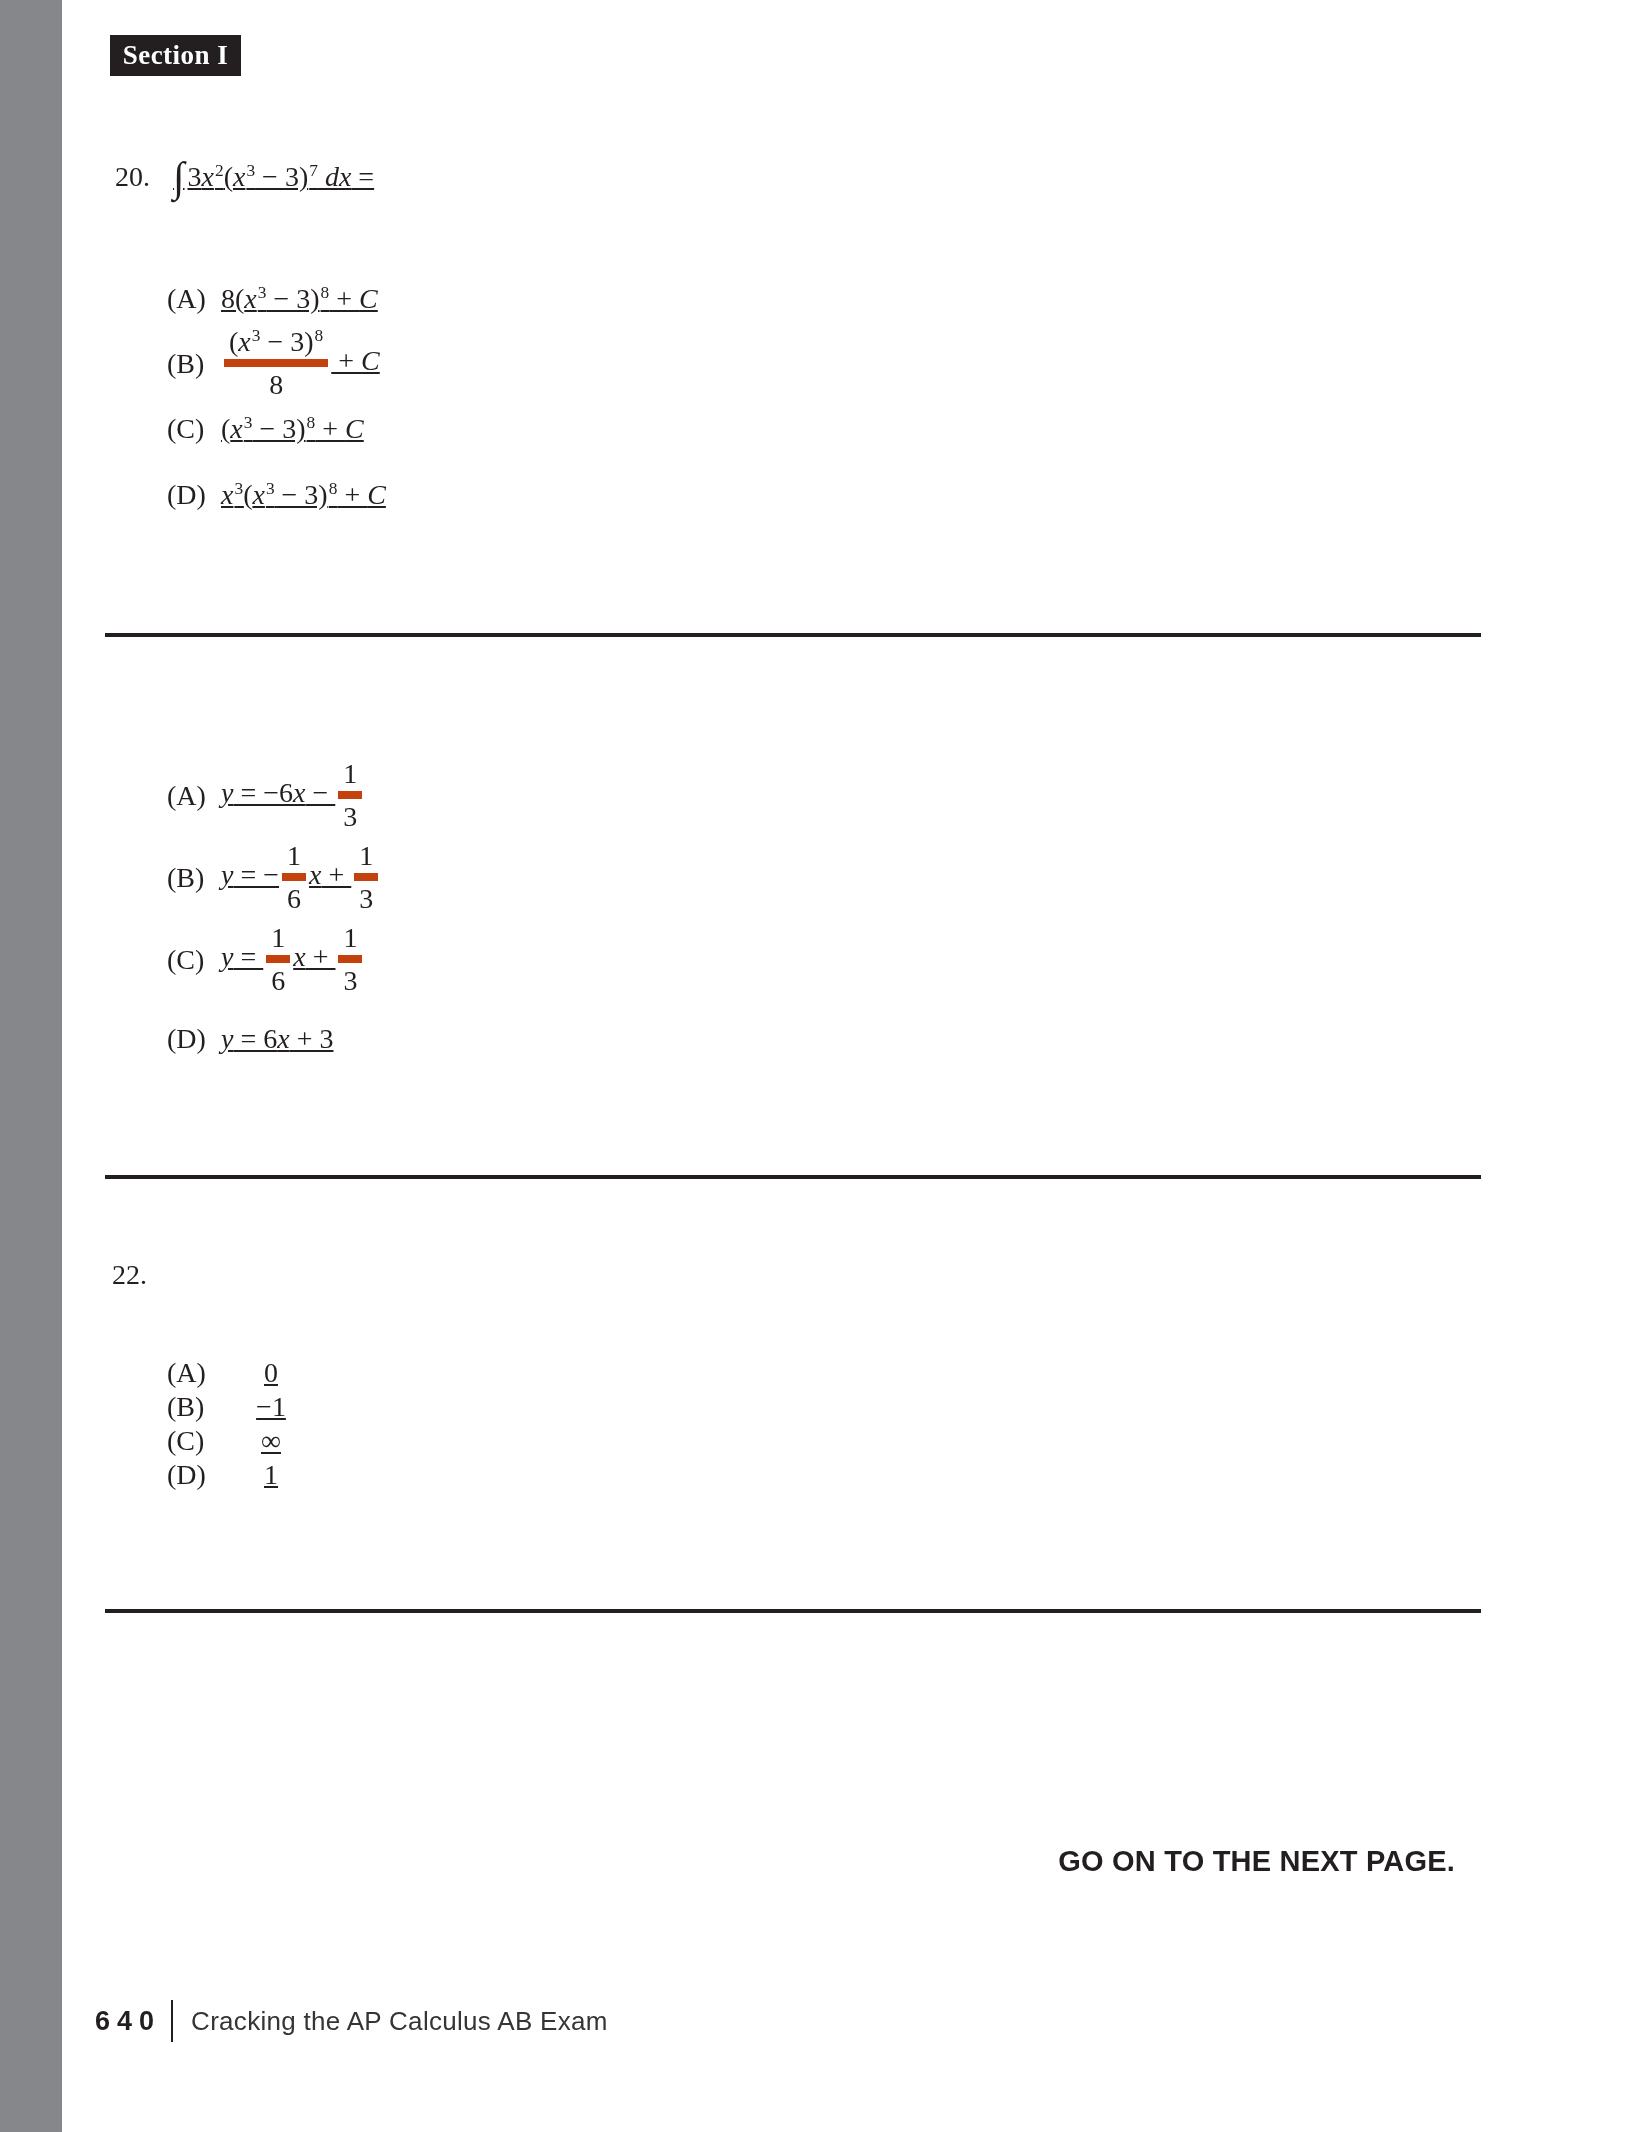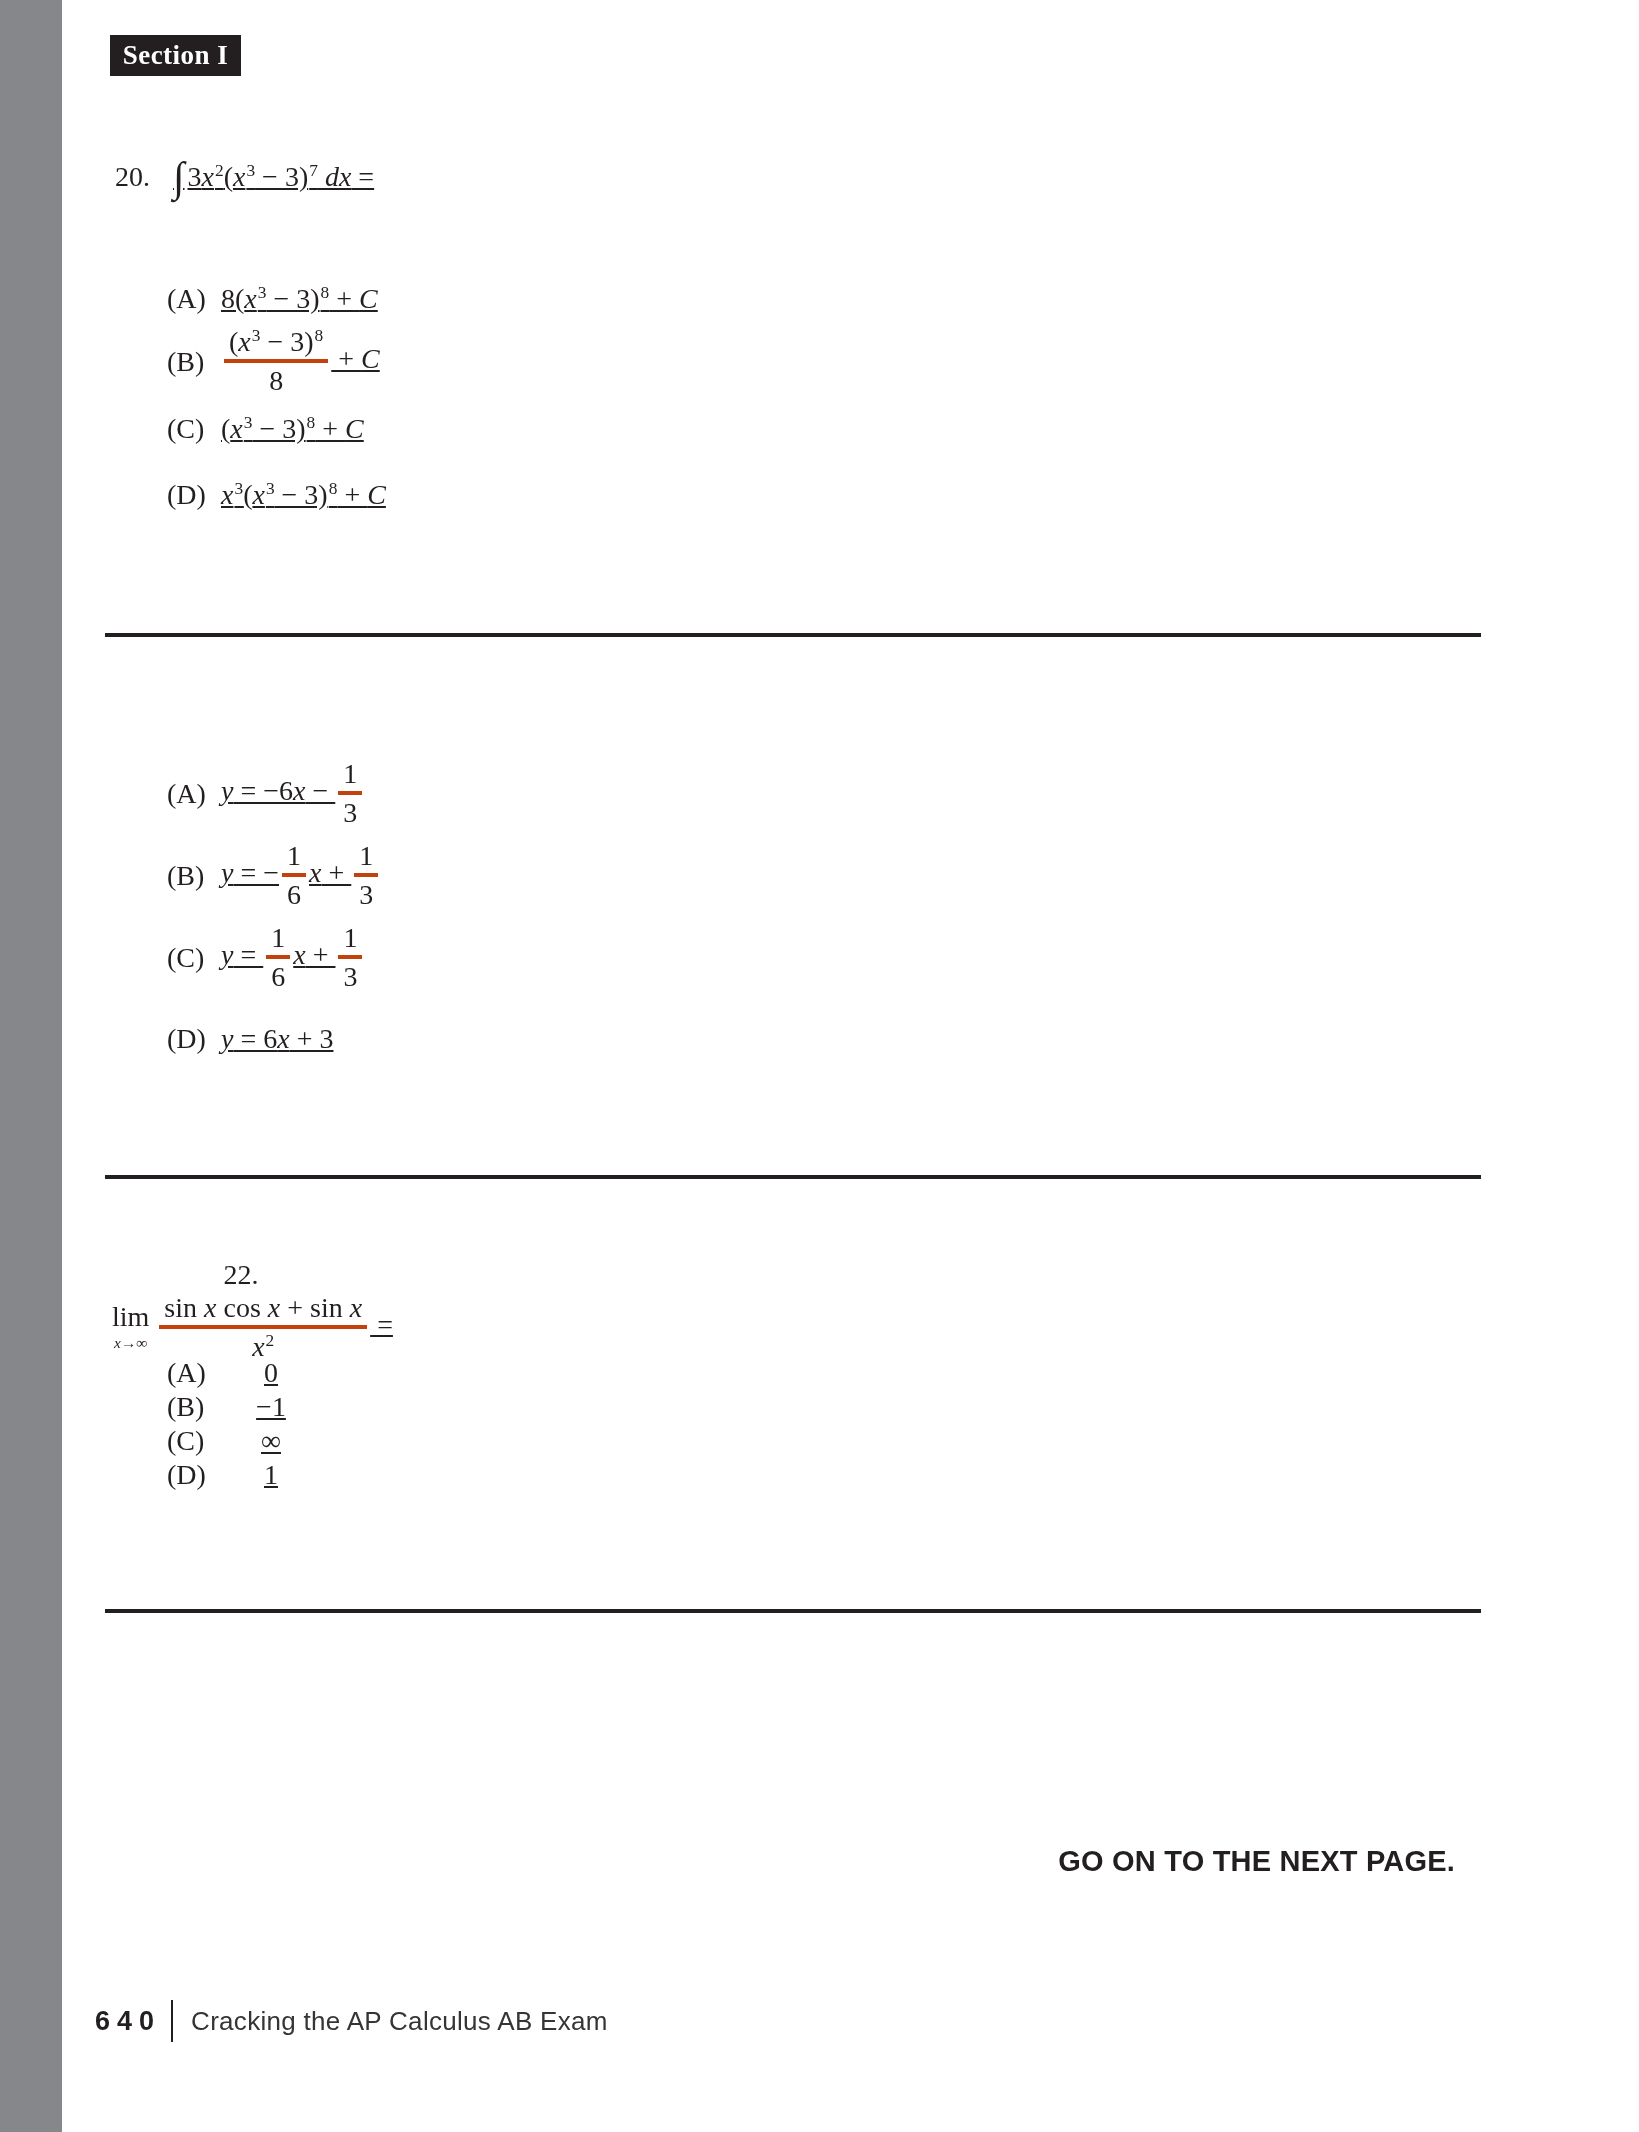--- a/index.html
+++ b/index.html
@@ -49,21 +49,21 @@
   }
   .opt-label { width: 46px; flex: none; }
   .math { display: inline-block; text-decoration: underline; }
   .m-i { font-style: italic; }
   .m-sup { font-size: 0.62em; position: relative; top: -0.6em; line-height: 0; margin-left: 1px; }
   .m-int { font-size: 1.5em; line-height: 0; vertical-align: -0.13em; margin-right: 3px; }
   .frac {
     display: inline-flex; flex-direction: column; align-items: center;
     vertical-align: middle; margin: 0 3px; line-height: 1.12; text-align: center;
   }
-  .frac .num { border-bottom: 4px solid #c2410c; padding: 0 5px 2px; }
+  .frac .num { border-bottom: 8px solid #c2410c; padding: 0 5px 2px; }
   .frac .den { padding-top: 2px; }
   .lim {
     display: inline-flex; flex-direction: column; align-items: center;
     vertical-align: middle; margin-right: 7px; line-height: 1;
   }
   .lim-under { font-size: 0.55em; font-style: italic; margin-top: 4px; }
   .q20-stem { top: 160px; left: 115px; }
   .q20-a { top: 282px; left: 167px; }
   .q20-b { top: 326px; left: 167px; }
   .q20-c { top: 412px; left: 167px; }
@@ -182,27 +182,20 @@
   </div>
   <div class="opt-row q21-d">
     <span class="opt-label">(D)</span>
     <span class="math"><span class="m-i">y</span><span class="m-t"> = 6</span><span class="m-i">x</span><span class="m-t"> + 3</span></span>
   </div>
 
   <div class="divider divider-2"></div>
 
   <div class="q-stem center q22-stem">
     <span class="q-num">22.</span>
-    <span class="math"><span class="lim">
-          <span class="lim-main">lim</span>
-          <span class="lim-under">x→∞</span>
-        </span><span class="frac">
-          <span class="num"><span class="m-t">sin </span><span class="m-i">x</span><span class="m-t"> cos </span><span class="m-i">x</span><span class="m-t"> + sin </span><span class="m-i">x</span></span>
-          <span class="den"><span class="m-i">x</span><span class="m-sup">2</span></span>
-        </span><span class="m-t"> =</span></span>
   </div>
   <div class="opt-row q22-val q22-a">
     <span class="opt-label">(A)</span>
     <span class="math"><span class="m-t">0</span></span>
   </div>
   <div class="opt-row q22-val q22-b">
     <span class="opt-label">(B)</span>
     <span class="math"><span class="m-t">−1</span></span>
   </div>
   <div class="opt-row q22-val q22-c">

